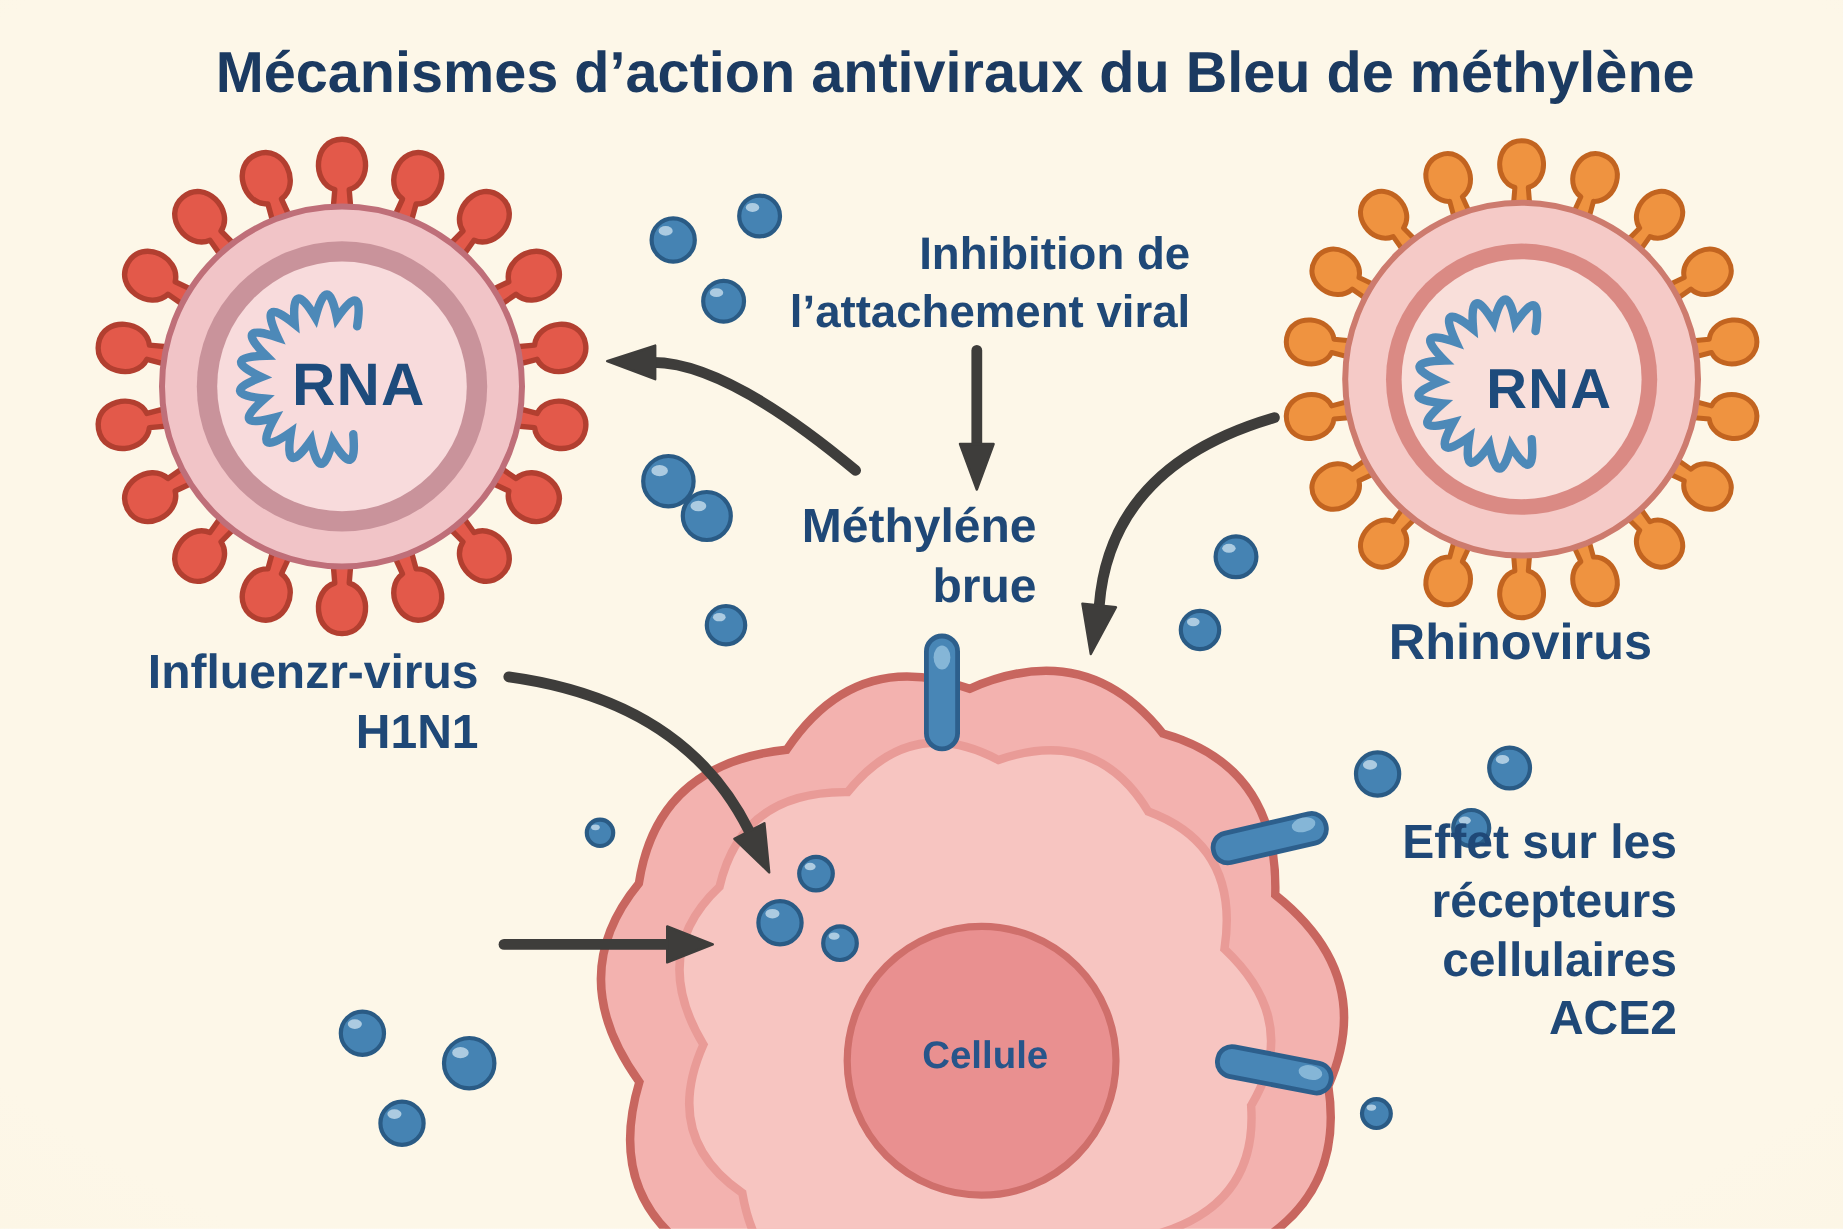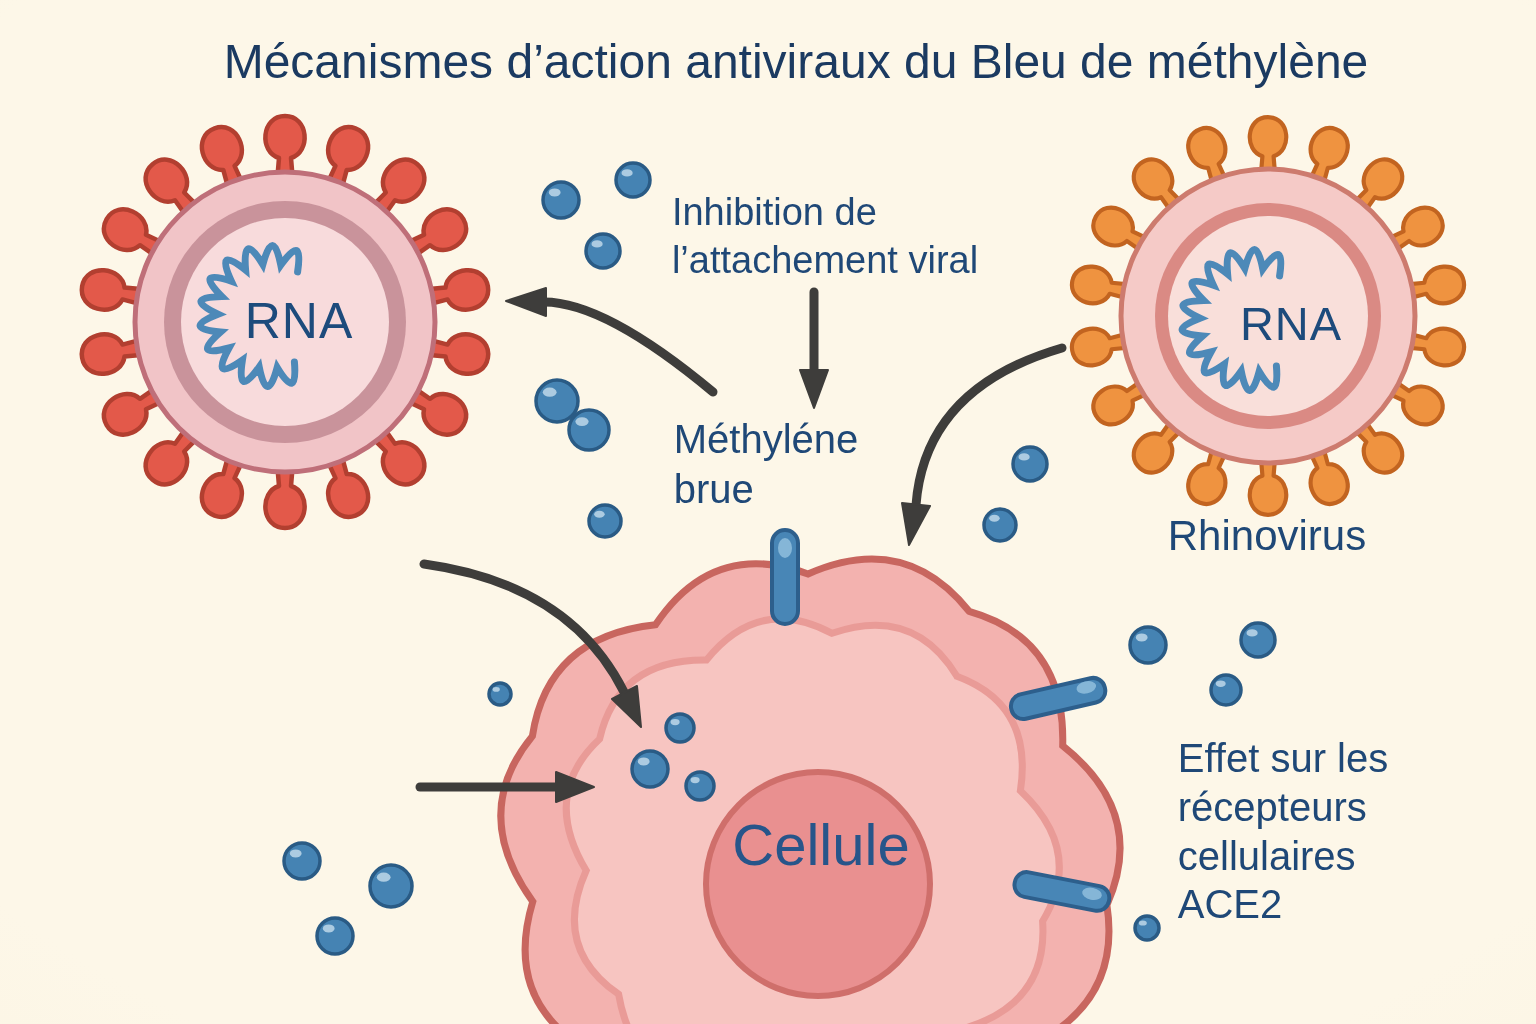--- a/index.html
+++ b/index.html
@@ -1,31 +1,31 @@
 <!DOCTYPE html>
 <html><head>
 <meta charset="utf-8">
 <style>
   html,body{margin:0;padding:0;}
   body{width:1536px;height:1024px;overflow:hidden;font-family:"Liberation Sans","DejaVu Sans",sans-serif;}
   #stage{position:relative;width:1536px;height:1024px;
          background:radial-gradient(120% 120% at 50% 45%, #fdf7e8 55%, #f8f0da 100%);}
   #art{position:absolute;left:0;top:0;}
-  .label{position:absolute;transform:translate(-50%,-50%);text-align:left;
-         white-space:pre-line;font-weight:400;color:#1f4877;line-height:1.26;z-index:5;}
+  .label{position:absolute;transform:translate(-50%,-50%);text-align:right;
+         white-space:pre-line;font-weight:700;color:#1f4877;line-height:1.26;z-index:5;}
   #title{left:796px;top:62px;font-size:48px;white-space:nowrap;color:#1b3a61;}
   #lbl-inhibition{left:825px;top:237px;font-size:38px;}
   #lbl-methylene{left:766px;top:464px;font-size:40px;}
   #lbl-influenza{left:261px;top:586px;font-size:40px;}
   #lbl-perturbation{left:270px;top:762px;font-size:40px;}
   #lbl-rhinovirus{left:1267px;top:536px;font-size:42px;}
-  #lbl-ace2{left:1283px;top:832px;font-size:40px;line-height:1.22;}
+  #lbl-ace2{left:1283px;top:776px;font-size:40px;line-height:1.22;}
   #lbl-rna-left{left:299px;top:321px;font-size:50px;color:#1d4b7c;letter-spacing:1px;}
   #lbl-rna-right{left:1291px;top:324px;font-size:47px;color:#1d4b7c;letter-spacing:1px;}
-  #lbl-cellule{left:821px;top:845px;font-size:58px;color:#27558a;}
+  #lbl-cellule{left:821px;top:879px;font-size:32px;color:#27558a;}
 
   .spikes-left{stroke:#b23f30;stroke-width:4.5;stroke-linejoin:round;}
   .spikes-right{stroke:#c26420;stroke-width:4.5;stroke-linejoin:round;}
   .env-left-outer{fill:#f1c4c7;stroke:#bf6f79;stroke-width:5;}
   .env-left-band{fill:#c9939b;}
   .env-left-core{fill:#f8dbdc;}
   .env-right-outer{fill:#f5cac7;stroke:#cd7b6e;stroke-width:5;}
   .env-right-band{fill:#da8a84;}
   .env-right-core{fill:#f9dfda;}
   .rna-strand{fill:none;stroke:#4d89b8;stroke-width:7;stroke-linecap:round;}
@@ -222,20 +222,22 @@
           <ellipse cx="-4.9" cy="-5.9" rx="4.6" ry="3.1" class="dot-hl"></ellipse>
         </g>
       </g>
   </svg>
 
   <div class="label" id="title">Mécanismes d’action antiviraux du Bleu de méthylène</div>
   <div class="label" id="lbl-methylene">Méthyléne
 brue</div>
   <div class="label" id="lbl-inhibition">Inhibition de
 l’attachement viral</div>
+  <div class="label" id="lbl-influenza">Influenzr-virus
+H1N1</div>
   <div class="label" id="lbl-rhinovirus">Rhinovirus</div>
   <div class="label" id="lbl-ace2">Effet sur les
 récepteurs
 cellulaires
 ACE2</div>
   <div class="label" id="lbl-rna-left">RNA</div>
   <div class="label" id="lbl-rna-right">RNA</div>
   <div class="label" id="lbl-cellule">Cellule</div>
 </div>
 

